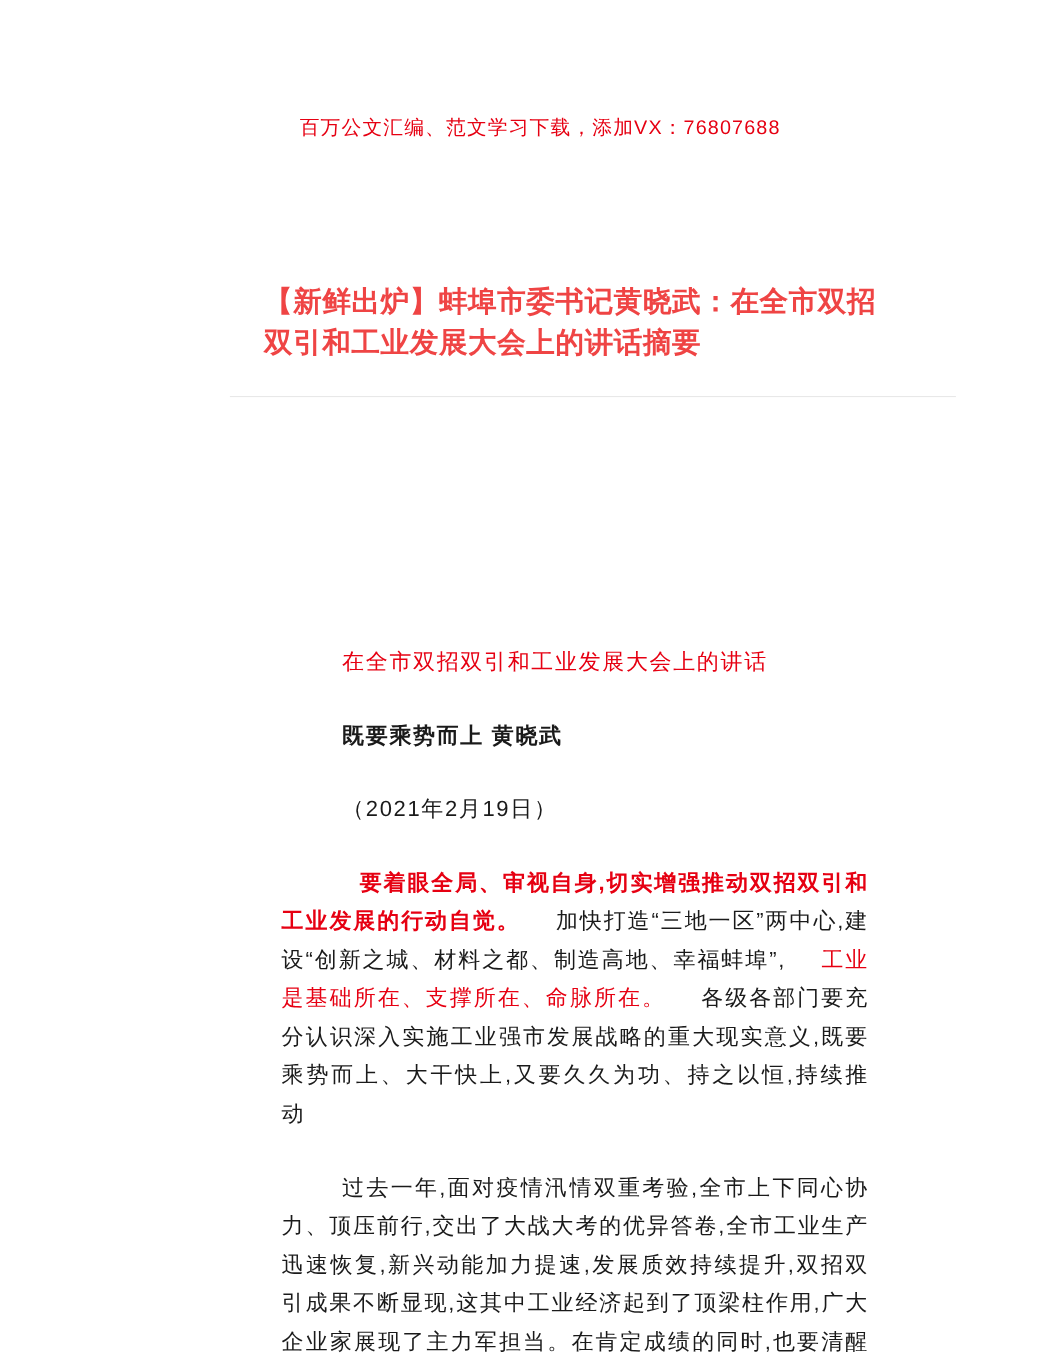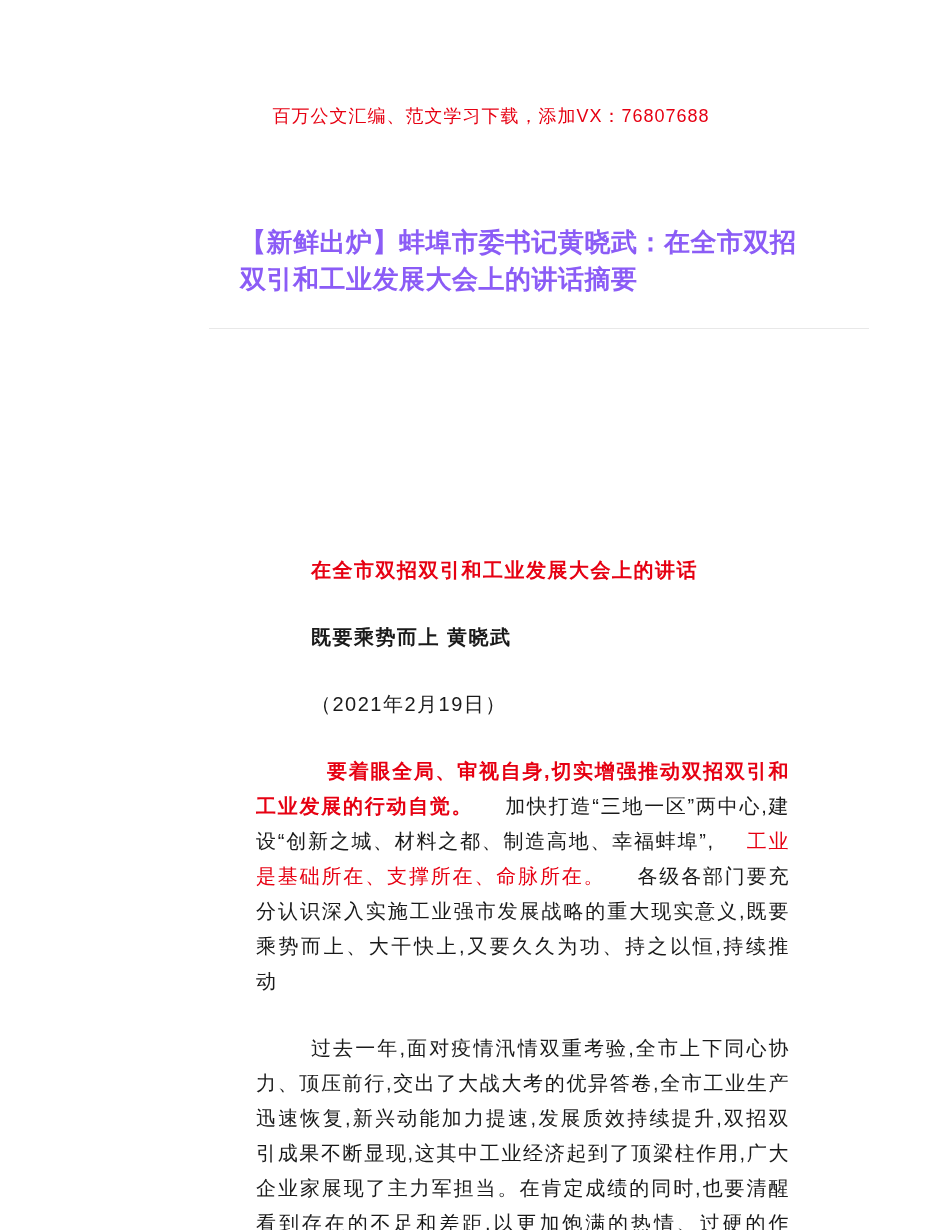--- a/index.html
+++ b/index.html
@@ -18,25 +18,25 @@
     .promo-text {
       color: #e60012;
       font-size: 18px;
       letter-spacing: 1px;
     }
     .content {
       width: 630px;
       margin-left: 160px;
     }
     .article-title {
-      margin-top: 48px;
+      margin-top: 80px;
       font-size: 26px;
       line-height: 37px;
       font-weight: 700;
-      color: #8b5cf6;
+      color: #ef4444;
       letter-spacing: 0.5px;
     }
     .title-divider {
       border: none;
       border-top: 1px solid #e8e8e8;
       margin-top: 14px;
       margin-left: -15px;
       width: 660px;
       height: 0;
     }
@@ -48,21 +48,21 @@
     }
     .speech {
       margin-top: 160px;
       font-size: 20px;
       line-height: 35px;
       color: #1a1a1a;
       letter-spacing: 1.5px;
     }
     .speech-title {
       color: #e60012;
-      font-weight: 700;
+      font-weight: 400;
       text-indent: 55px;
     }
     .speech-speaker {
       font-weight: 700;
       text-indent: 55px;
     }
     .speech-date {
       font-weight: 400;
       text-indent: 55px;
     }

